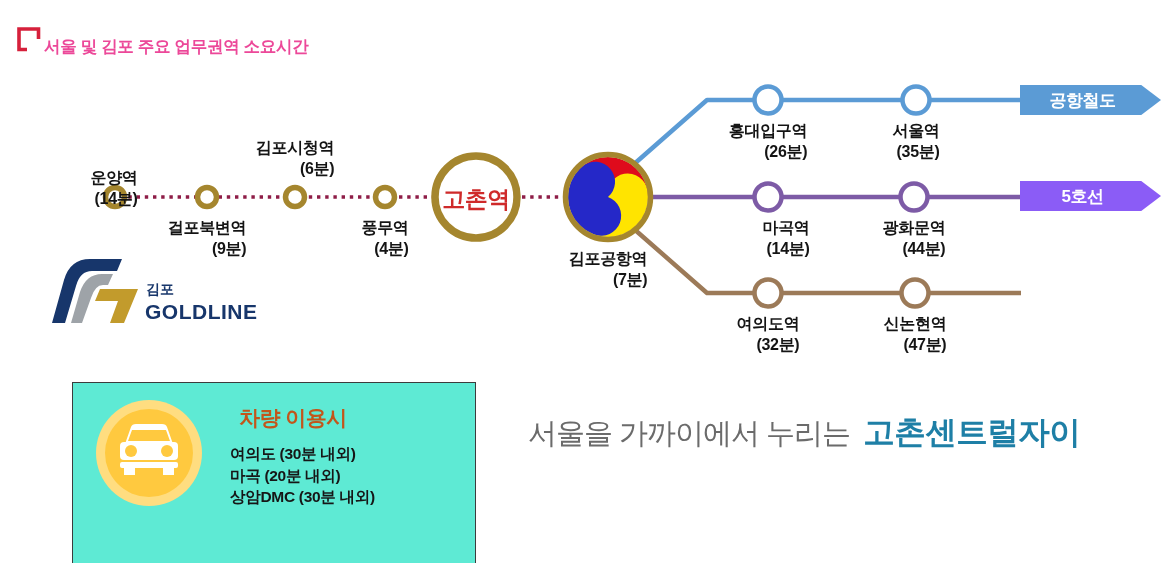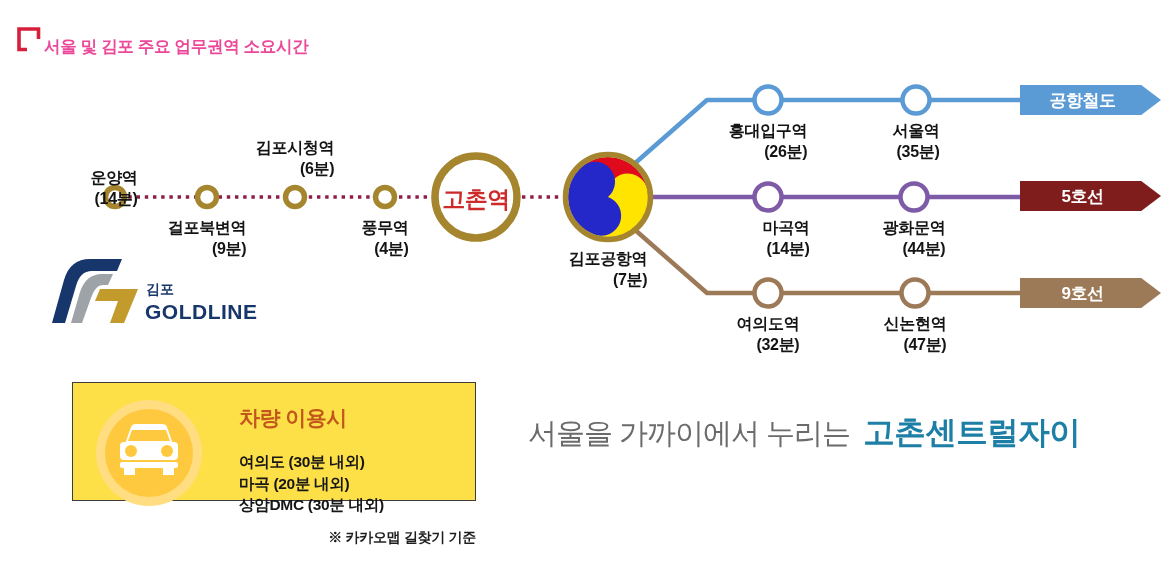--- a/index.html
+++ b/index.html
@@ -28,37 +28,37 @@
     font-size:23px; font-weight:800; color:#CF2A2A; letter-spacing:-0.5px; white-space:nowrap;
   }
   
   .badge {
     position:absolute; left:1020px; width:141px; height:30px;
     clip-path:polygon(0 0, 86% 0, 100% 50%, 86% 100%, 0 100%);
     color:#ffffff; font-size:17px; font-weight:700; letter-spacing:-0.5px;
     display:flex; align-items:center; justify-content:center; padding-right:16px;
   }
   .badge-airport { top:85px;  background:#5B9BD5; }
-  .badge-line5   { top:181px; background:#7f1d1d; }
+  .badge-line5   { top:181px; background:#8b5cf6; }
   .badge-line9   { top:278px; background:#9C7A58; }
   
   .logo { position:absolute; left:50px; top:255px; }
   
   .car-box {
-    position:absolute; left:72px; top:382px; width:404px; height:119px;
-    background:#fde047; border:1px solid #3c3c3c;
+    position:absolute; left:72px; top:382px; width:404px; height:182px;
+    background:#5eead4; border:1px solid #3c3c3c;
   }
   .car-icon { position:absolute; left:20px; top:14px; width:112px; height:112px; }
   .car-title {
     position:absolute; left:166px; top:21px;
     font-size:21px; font-weight:800; color:#C2561B; letter-spacing:-0.5px;
   }
   .car-items {
-    position:absolute; left:166px; top:60px;
-    font-size:15.5px; font-weight:700; color:#161616; line-height:21.5px; letter-spacing:-0.3px;margin-top:8px;
+    position:absolute; left:157px; top:60px;
+    font-size:15.5px; font-weight:700; color:#161616; line-height:21.5px; letter-spacing:-0.3px;
   }
   .car-items span { display:block; }
   .car-note {
     position:absolute; left:72px; top:529px; width:404px; text-align:right;
     font-size:14px; font-weight:700; color:#1d1d1d; letter-spacing:-0.3px;
   }
   
   .slogan {
     position:absolute; left:528px; top:412px; white-space:nowrap;
     display:flex; align-items:baseline; gap:13px;
@@ -153,21 +153,20 @@
     <span>여의도역</span>
     <span>(32분)</span>
   </div>
   <div class="st" style="left:915px; top:314px;">
     <span>신논현역</span>
     <span>(47분)</span>
   </div>
 
   <div class="badge badge-airport">공항철도</div>
   <div class="badge badge-line5">5호선</div>
-  <div class="badge badge-line9">9호선</div>
 
   <svg class="logo" width="215" height="72" viewBox="0 0 215 72">
     <path d="M2,68 L14,25 Q20,4 40,4 L72,4 L67,16 L42,16 Q30,16 26,31 L15,68 Z" fill="#17366B"></path>
     <path d="M21,68 L30,37 Q36,19 52,19 L63,19 L58,30 L53,30 Q45,30 41,43 L32,68 Z" fill="#9EA3A8"></path>
     <path d="M50,34 L88,34 L74,68 L60,68 L68,46 L45,46 Z" fill="#C29B2C"></path>
     <text x="96" y="39" font-size="14" font-weight="bold" fill="#17366B">김포</text>
     <text x="95" y="64" font-size="21" font-weight="bold" letter-spacing="0.5" fill="#17366B">GOLDLINE</text>
   </svg>
 
   <div class="car-box">
@@ -185,20 +184,19 @@
       <circle cx="-18" cy="-2" r="6" fill="#FFC93F"></circle>
       <circle cx="18" cy="-2" r="6" fill="#FFC93F"></circle>
     </svg>
     <div class="car-title">차량 이용시</div>
     <div class="car-items">
       <span>여의도 (30분 내외)</span>
       <span>마곡 (20분 내외)</span>
       <span>상암DMC (30분 내외)</span>
     </div>
   </div>
-  <div class="car-note">※ 카카오맵 길찾기 기준</div>
 
   <div class="slogan">
     <span class="slogan-prefix">서울을 가까이에서 누리는</span>
     <span class="slogan-brand">고촌센트럴자이</span>
   </div>
 
 </div>
 
 </body></html>

